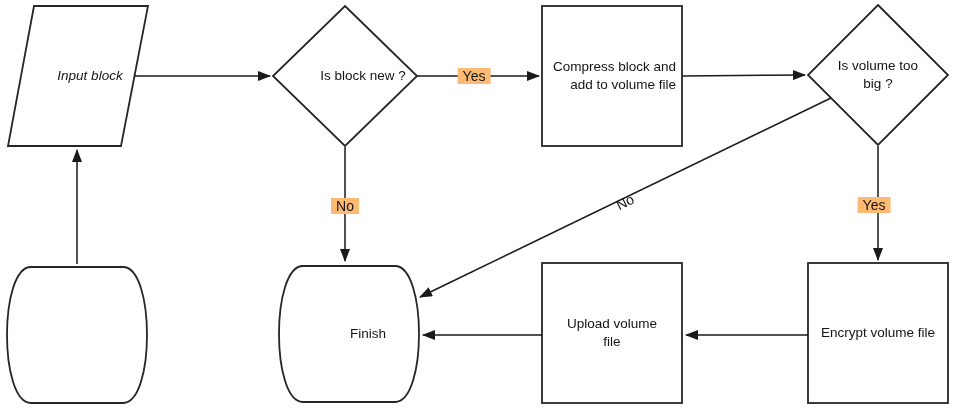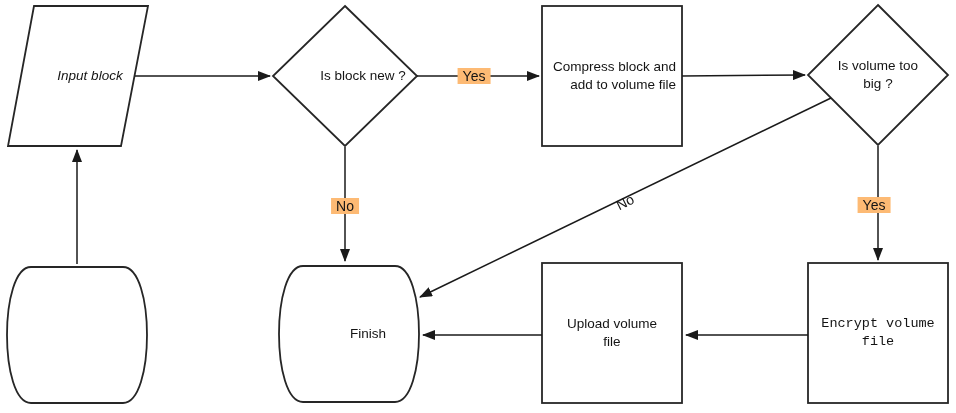--- a/index.html
+++ b/index.html
@@ -79,20 +79,20 @@
     <path d="M 808 335 L 686 335" stroke="#1a1a1a" stroke-width="1.5" fill="none" marker-end="url(#arrow)"></path>
     <path d="M 542 335 L 423 335" stroke="#1a1a1a" stroke-width="1.5" fill="none" marker-end="url(#arrow)"></path>
   </svg>
 
   <div class="node-label" style="left:90px;  top:76px;  width:112px;font-style:italic;">Input block</div>
   <div class="node-label" style="left:363px; top:76px;  width:130px;">Is block new ?</div>
   <div class="node-label" style="left:612px; top:76px;  width:128px;text-align:right;">Compress block and add to volume file</div>
   <div class="node-label" style="left:878px; top:75px;  width:96px;">Is volume too big ?</div>
   <div class="node-label" style="left:368px; top:334px; width:120px;">Finish</div>
   <div class="node-label" style="left:612px; top:333px; width:110px;">Upload volume file</div>
-  <div class="node-label" style="left:878px; top:333px; width:124px;font-family:Liberation Mono, monospace;">Encrypt volume file</div>
+  <div class="node-label" style="left:878px; top:333px; width:124px;">Encrypt volume file</div>
 
   <div class="edge-label" style="left:474px; top:76px;">Yes</div>
   <div class="edge-label" style="left:345px; top:206px;">No</div>
   <div class="edge-label" style="left:874px; top:205px;">Yes</div>
   <div class="edge-label rotated" style="left:625px; top:202px;">No</div>
 
 </div>
 
 </body></html>

